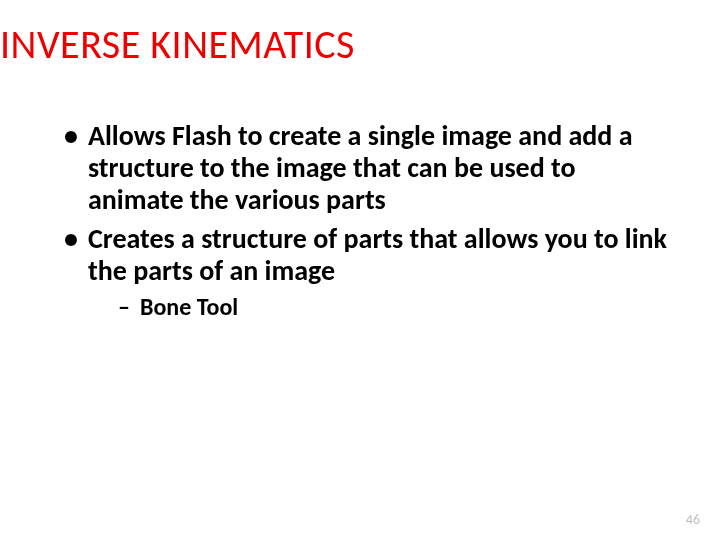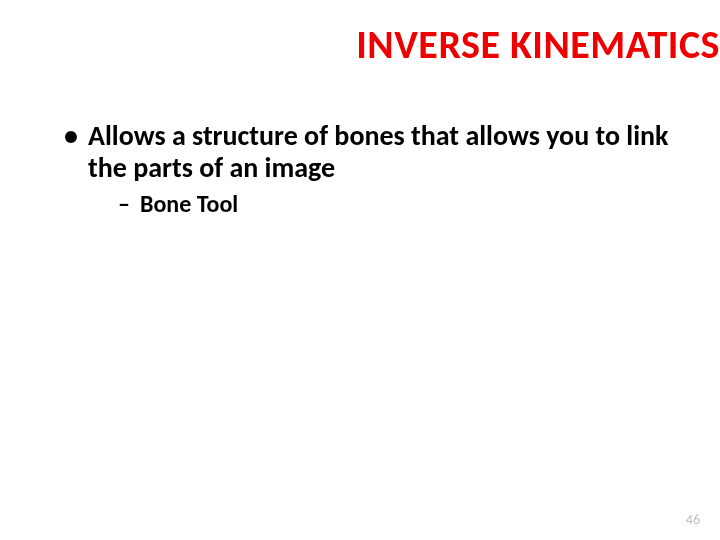--- a/index.html
+++ b/index.html
@@ -16,23 +16,23 @@
     position: relative;
     width: 720px;
     height: 540px;
     box-sizing: border-box;
   }
   .title {
     position: absolute;
     top: 20px;
     left: 0;
     width: 720px;
-    text-align: right;
+    text-align: left;
     font-size: 40px;
-    font-weight: 700;
+    font-weight: 400;
     color: #ee0000;
     letter-spacing: 0.5px;
   }
   .body {
     position: absolute;
     top: 120px;
     left: 64px;
     right: 50px;
   }
   ul.level1 {
@@ -85,21 +85,24 @@
 </head>
 <body>
 
 <div class="slide">
 
   <div class="title">INVERSE KINEMATICS</div>
 
   <div class="body">
     <ul class="level1">
       <li>
-        <span>Allows a structure of bones that allows you to link the parts of an image</span>
+        <span>Allows Flash to create a single image and add a structure to the image that can be used to animate the various parts</span>
+      </li>
+      <li>
+        <span>Creates a structure of parts that allows you to link the parts of an image</span>
         <ul class="level2">
           <li>
             <span>Bone Tool</span>
           </li>
         </ul>
       </li>
     </ul>
   </div>
 
   <div class="pagenum">46</div>

